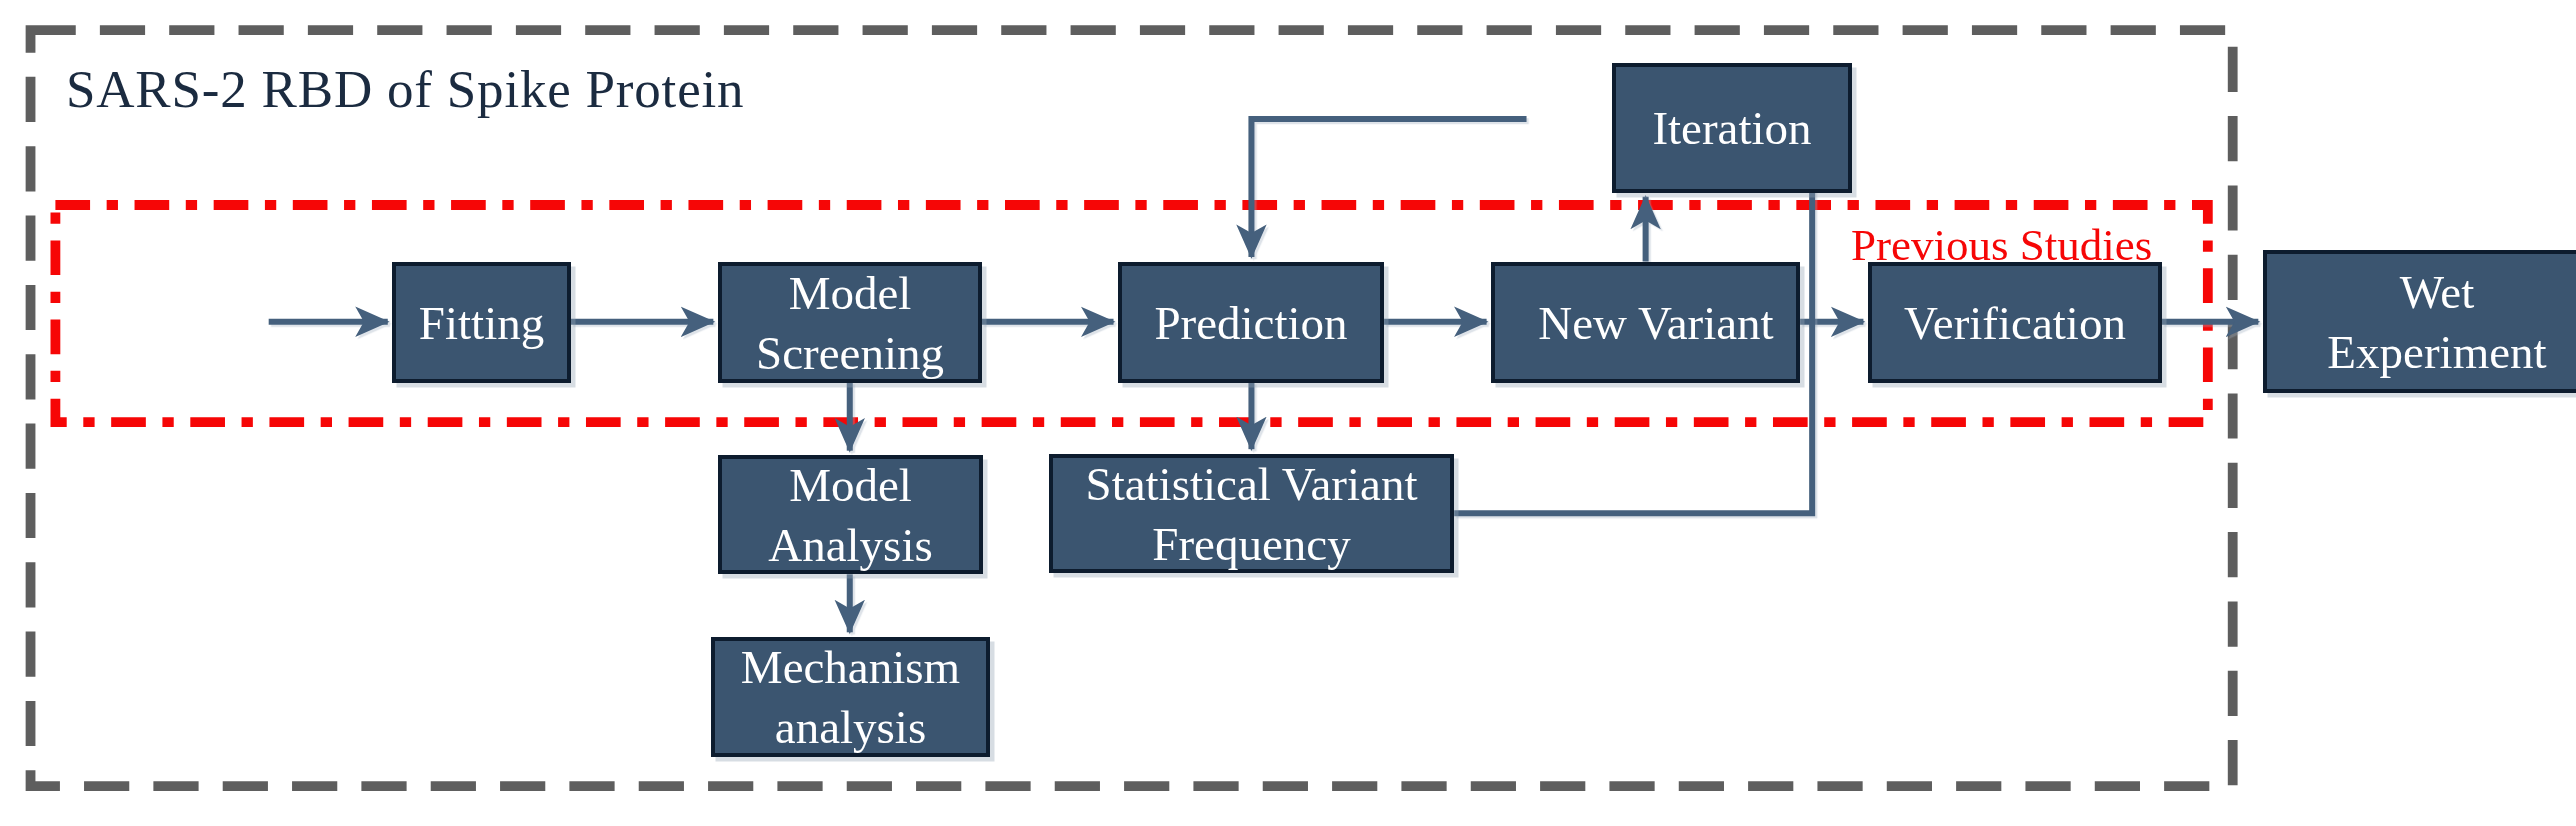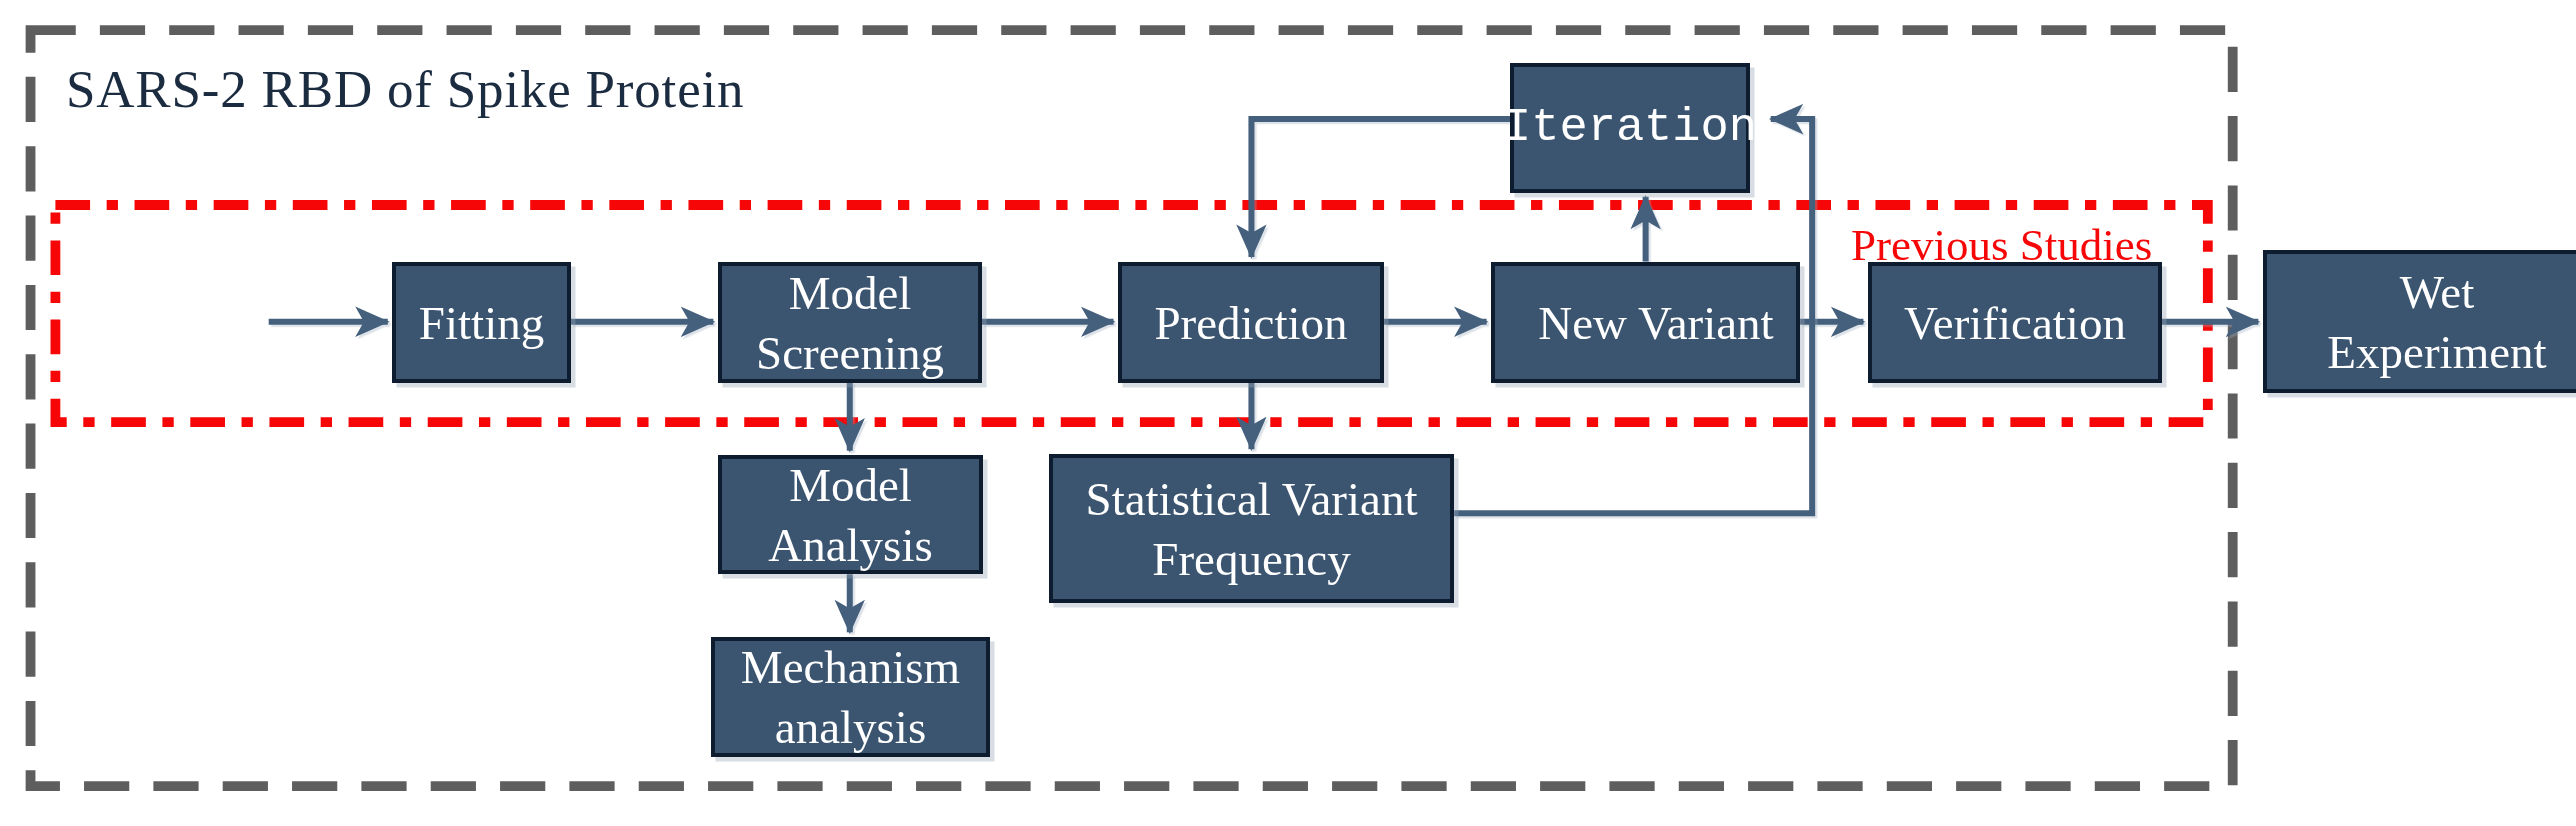--- a/index.html
+++ b/index.html
@@ -100,30 +100,30 @@
 
   <div class="node" style="left:1868px;top:262px;width:294px;height:121px;">
     <span>Verification</span>
   </div>
 
   <div class="node" style="left:2263px;top:250px;width:348px;height:143px;">
     <span>Wet
 Experiment</span>
   </div>
 
-  <div class="node" style="left:1510px;top:63px;width:240px;height:130px;font-family:Liberation Mono, monospace;">
+  <div class="node" style="left:1612px;top:63px;width:240px;height:130px;">
     <span>Iteration</span>
   </div>
 
   <div class="node" style="left:718px;top:455px;width:265px;height:119px;">
     <span>Model
 Analysis</span>
   </div>
 
-  <div class="node" style="left:1049px;top:454px;width:405px;height:149px;">
+  <div class="node" style="left:1049px;top:454px;width:405px;height:119px;">
     <span>Statistical Variant
 Frequency</span>
   </div>
 
   <div class="node" style="left:711px;top:637px;width:279px;height:120px;text-align:center;">
     <span>Mechanism
 analysis</span>
   </div>
 
 </div>

